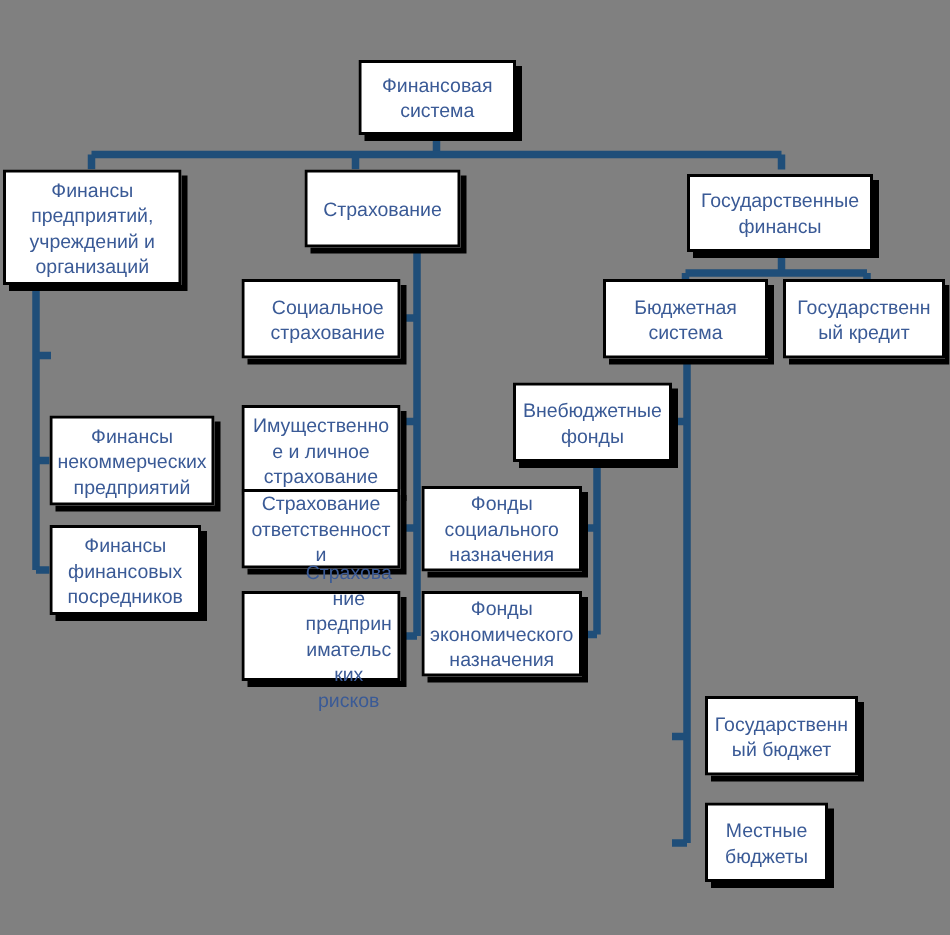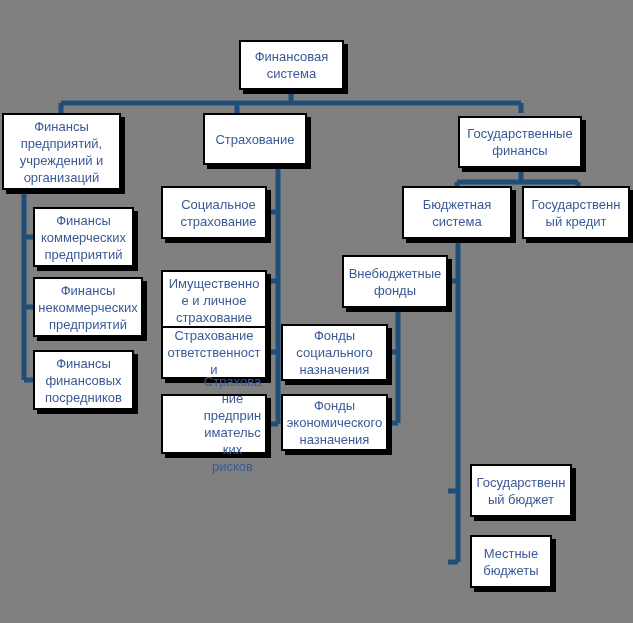--- a/index.html
+++ b/index.html
@@ -93,23 +93,20 @@
   </svg>
 
   <div class="node" style="left:239px; top:40px; width:105px; height:50px;">
     <span>Финансовая система</span>
   </div>
 
   <div class="node" style="left:2px; top:113px; width:119px; height:77px;">
     <span>Финансы предприятий, учреждений и организаций</span>
   </div>
 
-  <div class="node" style="left:33px; top:207px; width:101px; height:60px;">
-    <span>Финансы коммерческих предприятий</span>
-  </div>
 
   <div class="node" style="left:33px; top:277px; width:110px; height:60px;">
     <span>Финансы некоммерческих предприятий</span>
   </div>
 
   <div class="node" style="left:33px; top:350px; width:101px; height:60px;">
     <span>Финансы финансовых посредников</span>
   </div>
 
   <div class="node" style="left:185px; top:113px; width:104px; height:52px;margin-left:18px;">

